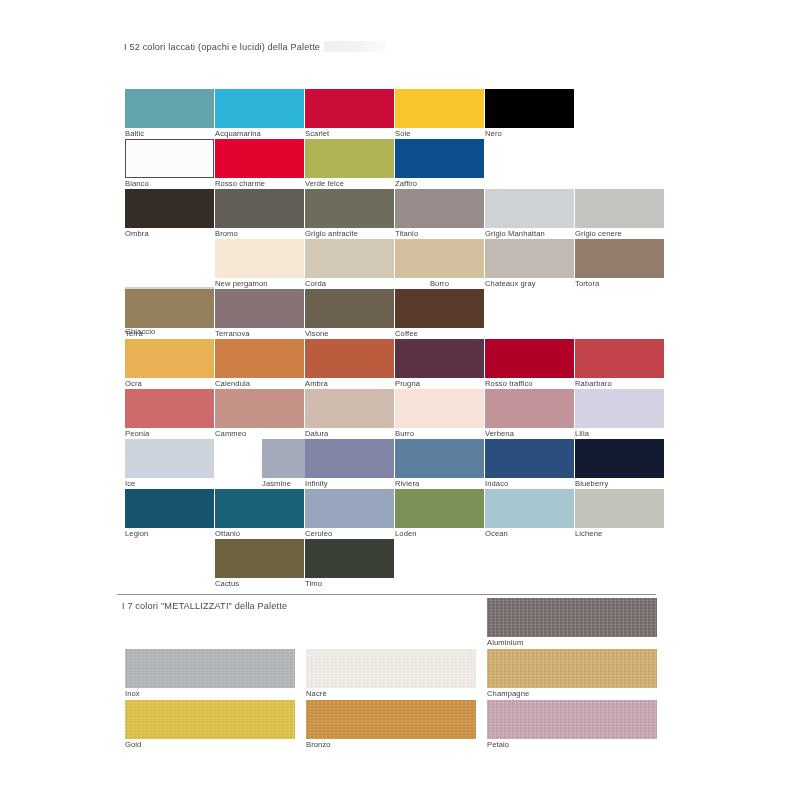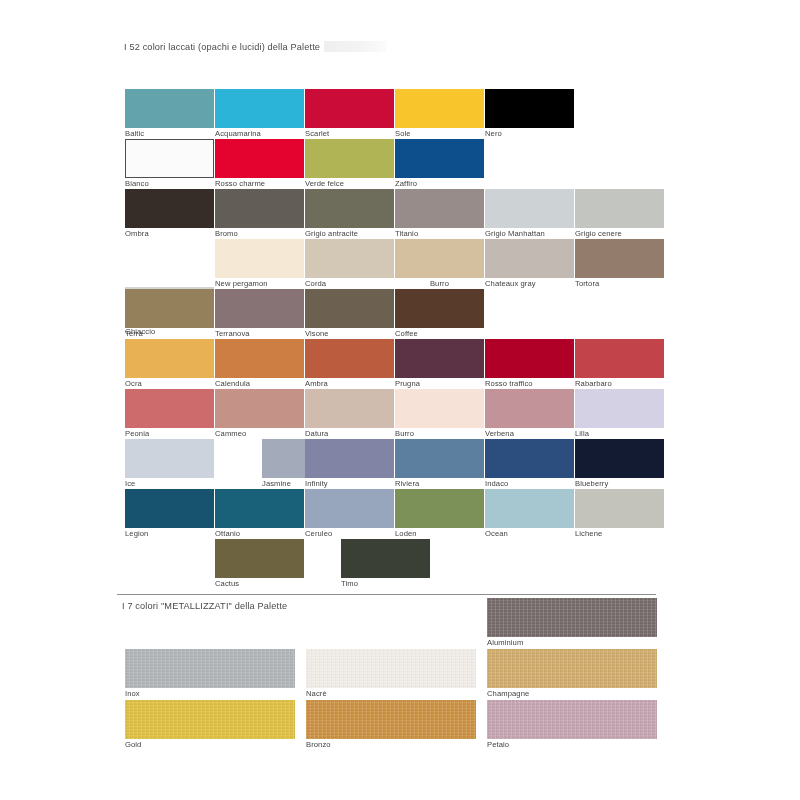--- a/index.html
+++ b/index.html
@@ -351,21 +351,21 @@
         <div class="cell" style="left: 450px;">
           <span class="swatch" style="background: rgb(195, 195, 187);"></span>
           <div class="cell-label">Lichene</div>
         </div>
       </div>
       <div class="row">
         <div class="cell" style="left: 90px;">
           <span class="swatch" style="background: rgb(110, 99, 65);"></span>
           <div class="cell-label">Cactus</div>
         </div>
-        <div class="cell" style="left: 180px; padding-left: 36px;">
+        <div class="cell" style="left: 180px;">
           <span class="swatch" style="background: rgb(58, 64, 54);"></span>
           <div class="cell-label">Timo</div>
         </div>
       </div>
     </div>
 
   <div class="divider"></div>
 
   <div class="section-head" id="metallizzati-head">
     <span>I 7 colori "METALLIZZATI" della Palette</span>

